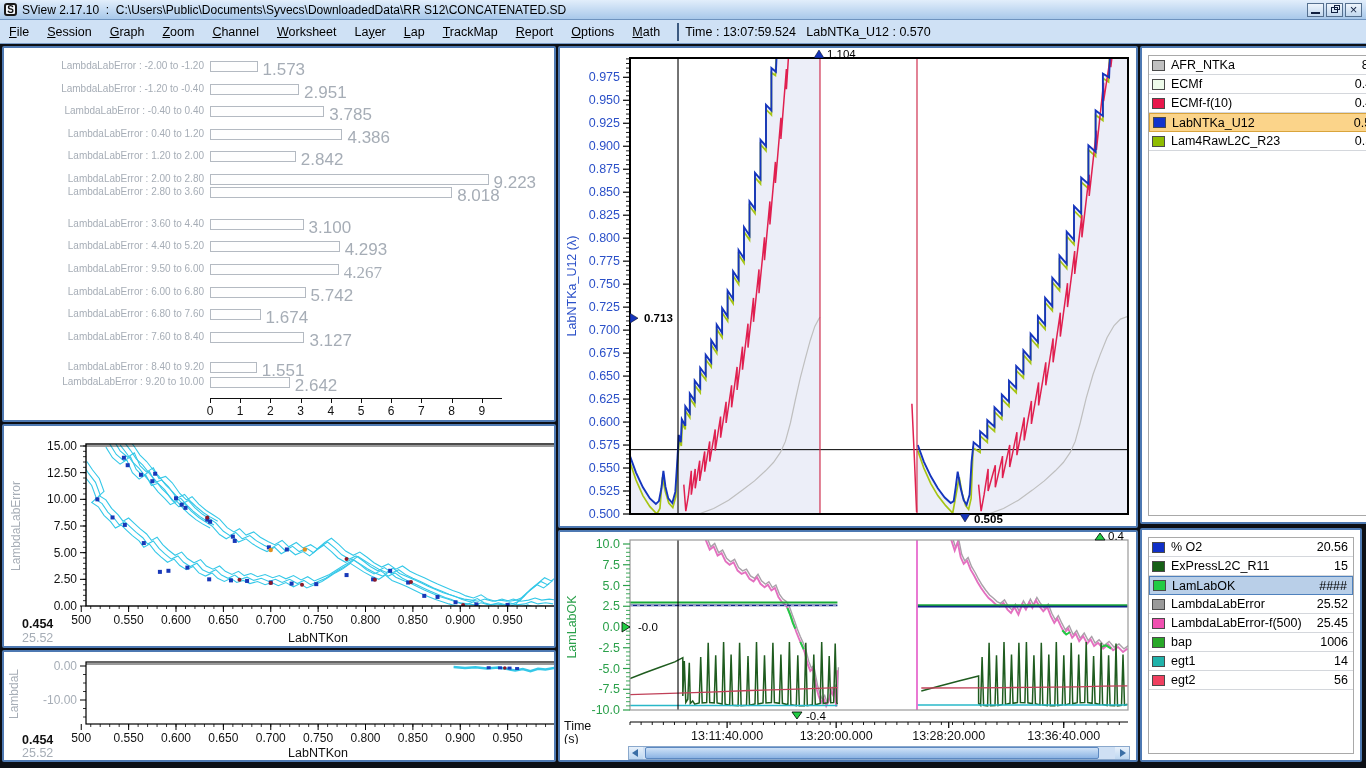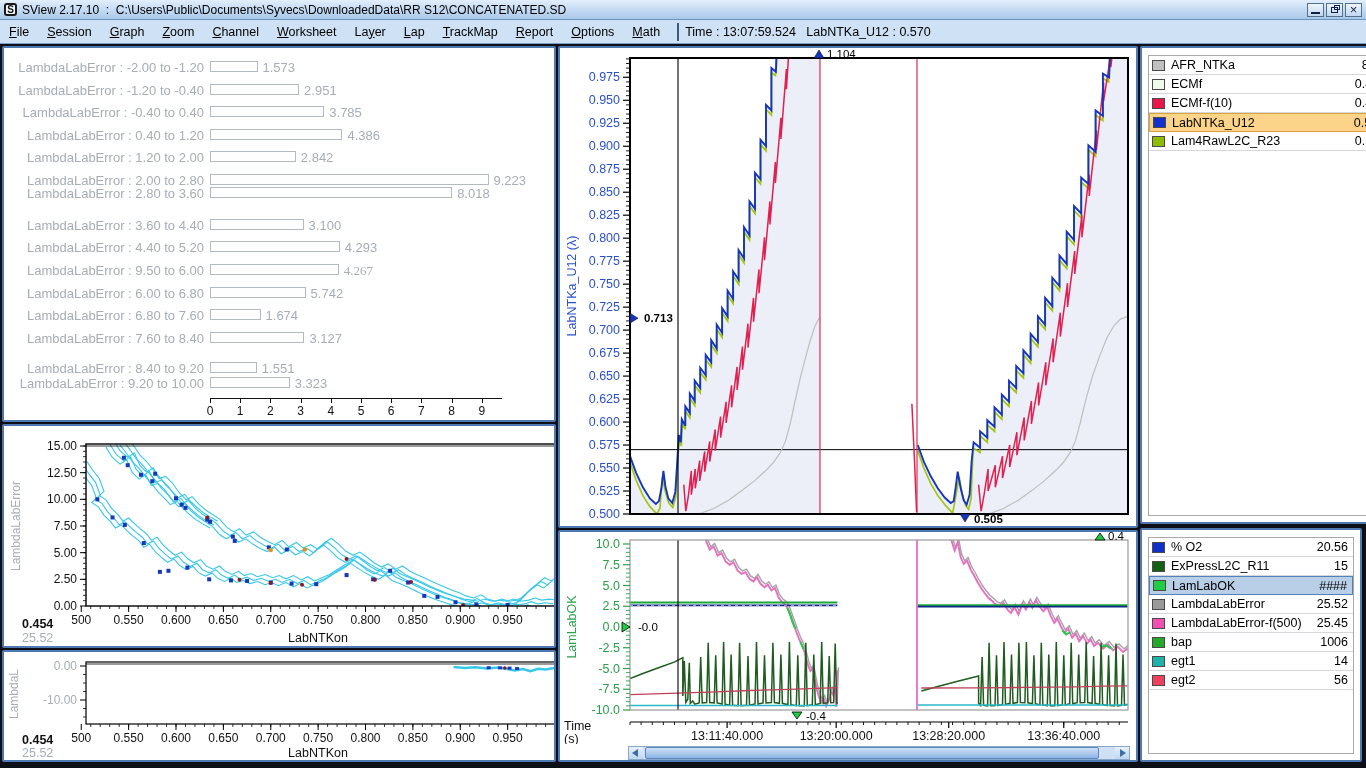--- a/index.html
+++ b/index.html
@@ -21,23 +21,23 @@
   .menubar{position:absolute;left:0;top:20px;width:1366px;height:24px;background:#cfe1f5;
     border-bottom:1px solid #7a9cc6;display:flex;align-items:center;font-size:12.5px;color:#000;}
   .mitem{padding:0 9px;display:inline-block;cursor:default;}
   .mitem u{text-decoration:underline;}
   .menusep{display:inline-block;width:1px;height:18px;border-left:1px solid #3c5a80;border-right:1px solid #3c5a80;margin:0 6px 0 8px;}
   .status{font-size:12.5px;white-space:pre;color:#000;}
   .panel{position:absolute;background:#fff;border:2px solid #4e79b2;border-radius:2px;}
   .inner{position:absolute;left:0;top:0;right:0;bottom:0;overflow:hidden;}
   
   .hrow{position:absolute;left:0;height:22px;width:100%;}
-  .hlabel{position:absolute;left:0;width:200px;text-align:right;font-size:13px;color:#a6adb6;top:4px;}
+  .hlabel{position:absolute;left:0;width:200px;text-align:right;font-size:10px;color:#a6adb6;top:4px;}
   .hbar{position:absolute;top:5px;height:11px;background:#fefefe;border:1px solid #b4bac2;}
-  .hval{position:absolute;top:4px;font-size:13px;color:#a6adb6;}
+  .hval{position:absolute;top:4px;font-size:17px;color:#a6adb6;}
   .haxis{position:absolute;background:#111;}
   .htick{position:absolute;width:1px;height:5px;background:#111;}
   .hticklabel{position:absolute;font-size:12px;color:#111;transform:translateX(-50%);}
   
   .listbox{position:absolute;left:6px;right:6px;top:7px;bottom:6px;border:1px solid #a9a9a9;background:#fff;}
   .crow{position:relative;height:19px;border-bottom:1px solid #d4d7dc;display:flex;align-items:center;padding:0 5px 0 3px;background:#fff;}
   .crow.sel-orange{background:#fbd48a;border:1px solid #d9a43c;}
   .crow.sel-blue{background:#b9cfe8;border:1px solid #4f81bd;}
   .swatch{width:13px;height:11px;border:1px solid #4a4a4a;margin-right:6px;flex:0 0 auto;}
   .cname{font-size:12.5px;color:#000;white-space:nowrap;overflow:hidden;flex:1;}
@@ -144,21 +144,21 @@
           <div class="hval" style="left: 305.435px;">3.127</div>
         </div>
         <div class="hrow" style="top: 301.15px; margin-top: 8px;">
           <div class="hlabel">LambdaLabError : 8.40 to 9.20</div>
           <div class="hbar" style="left: 206px; width: 46.8402px;"></div>
           <div class="hval" style="left: 257.84px;">1.551</div>
         </div>
         <div class="hrow" style="top: 323.7px; text-decoration: underline;">
           <div class="hlabel">LambdaLabError : 9.20 to 10.00</div>
           <div class="hbar" style="left: 206px; width: 79.7884px;"></div>
-          <div class="hval" style="left: 290.788px;">3.323</div>
+          <div class="hval" style="left: 290.788px;">2.642</div>
         </div>
         <div class="haxis" style="left: 206px; top: 350px; width: 292px; height: 1px;"></div>
         <div class="htick" style="left: 206px; top: 350px;"></div>
         <div class="hticklabel" style="left: 206px; top: 356px;">0</div>
         <div class="htick" style="left: 236.2px; top: 350px;"></div>
         <div class="hticklabel" style="left: 236.2px; top: 356px;">1</div>
         <div class="htick" style="left: 266.4px; top: 350px;"></div>
         <div class="hticklabel" style="left: 266.4px; top: 356px;">2</div>
         <div class="htick" style="left: 296.6px; top: 350px;"></div>
         <div class="hticklabel" style="left: 296.6px; top: 356px;">3</div>

